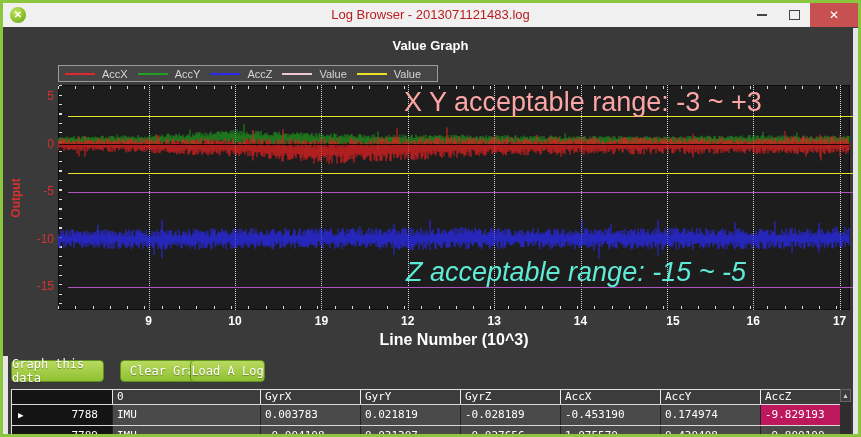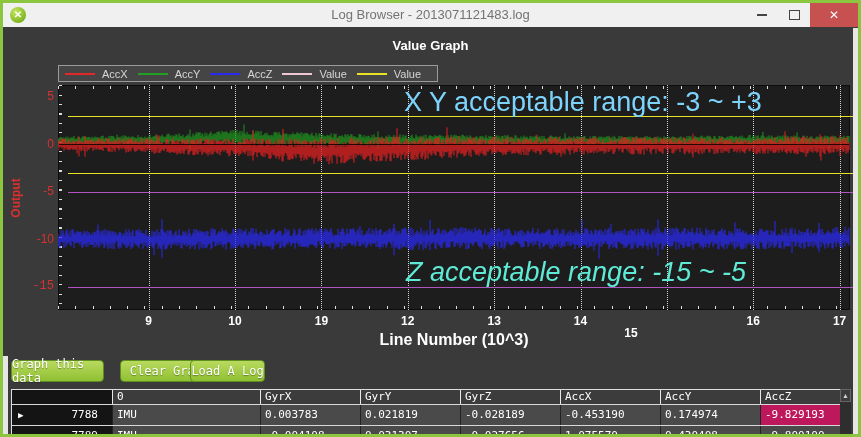--- a/index.html
+++ b/index.html
@@ -10,21 +10,21 @@
   #frame-bottom{left:0;bottom:0;width:861px;height:3px;}
   #frame-left{left:0;top:0;width:3px;height:437px;}
   #frame-right{right:0;top:0;width:3px;height:437px;}
 
   
   #titlebar{position:absolute;left:3px;top:3px;width:855px;height:24px;background:#f0f0f0;z-index:55;}
   #app-icon{position:absolute;left:7px;top:4px;width:16px;height:16px;border-radius:50%;
             background:radial-gradient(circle at 35% 30%,#c6e55e,#7fb722 70%,#5d8f15);
             color:#fff;font-size:10px;font-weight:bold;text-align:center;line-height:16px;}
   #window-title{position:absolute;left:0;right:0;top:0;height:24px;line-height:24px;text-align:center;
-                color:#737373;font-size:13px;}
+                color:#b91c1c;font-size:13px;}
   #win-controls{position:absolute;right:0;top:0;height:24px;display:flex;align-items:stretch;}
   .wc{width:32px;display:flex;align-items:center;justify-content:center;}
   #min-glyph{width:10px;height:2px;background:#444;}
   #max-glyph{width:9px;height:8px;border:1px solid #444;}
   #close-button{width:48px;background:#c75050;color:#fff;font-size:12px;display:flex;
                 align-items:center;justify-content:center;}
 
   
   #chart-title{position:absolute;left:0;top:38px;width:861px;text-align:center;color:#fff;
                font-weight:bold;font-size:13px;z-index:5;}
@@ -161,36 +161,36 @@
       <div class="ref-line" style="top: 116.329px; background: rgb(232, 225, 37);"></div>
       <div class="ref-line" style="top: 173.291px; background: rgb(232, 225, 37);"></div>
       <div class="ref-line" style="top: 192.278px; background: rgb(176, 85, 192);"></div>
       <div class="ref-line" style="top: 287.215px; background: rgb(176, 85, 192);"></div>
     </div>
   <div id="yticks">
       <div class="y-tick" style="top: 89.3418px;">5</div>
       <div class="y-tick" style="top: 136.81px;">0</div>
       <div class="y-tick" style="top: 184.278px;">-5</div>
       <div class="y-tick" style="top: 231.747px;">-10</div>
-      <div class="y-tick" style="top: 279.215px; font-family: Liberation Mono, monospace;">-15</div>
+      <div class="y-tick" style="top: 279.215px;">-15</div>
     </div>
   <div id="xticks">
       <div class="x-tick" style="left: 126.687px;">9</div>
       <div class="x-tick" style="left: 213.056px;">10</div>
       <div class="x-tick" style="left: 299.424px;">19</div>
       <div class="x-tick" style="left: 385.793px;">12</div>
       <div class="x-tick" style="left: 472.161px;">13</div>
       <div class="x-tick" style="left: 558.53px;">14</div>
-      <div class="x-tick" style="left: 609px; margin-top: 12px;">15</div>
+      <div class="x-tick" style="left: 651px;">15</div>
       <div class="x-tick" style="left: 731.267px;">16</div>
       <div class="x-tick" style="left: 817.636px;">17</div>
     </div>
   <div id="xlabel">Line Number (10^3)</div>
   <div id="ylabel">Output</div>
-  <div id="annotation-xy" class="annotation" style="color: #7dd3fc;">X Y acceptable range: -3 ~ +3</div>
+  <div id="annotation-xy" class="annotation" style="color: #fca5a5;">X Y acceptable range: -3 ~ +3</div>
   <div id="annotation-z" class="annotation" style="color: #5eead4; font-style: italic;">Z acceptable range: -15 ~ -5</div>
 
   <div id="scroll-strip-right"></div>
   <div id="scroll-strip-left"></div>
 
   <div id="graph-button" class="btn">Graph this data</div>
   <div id="clear-button" class="btn">Clear Graph</div>
   <div id="load-button" class="btn">Load A Log</div>
 
   <div id="log-table">

